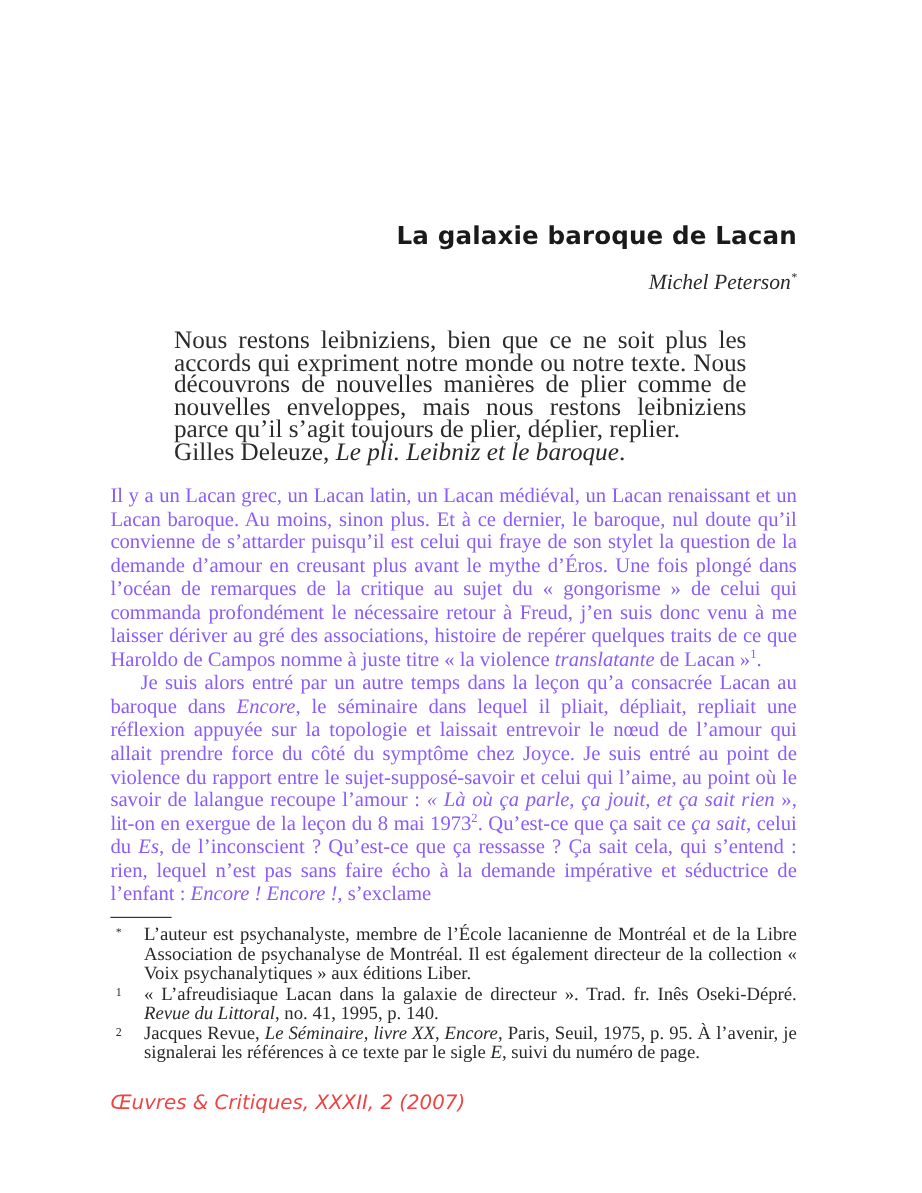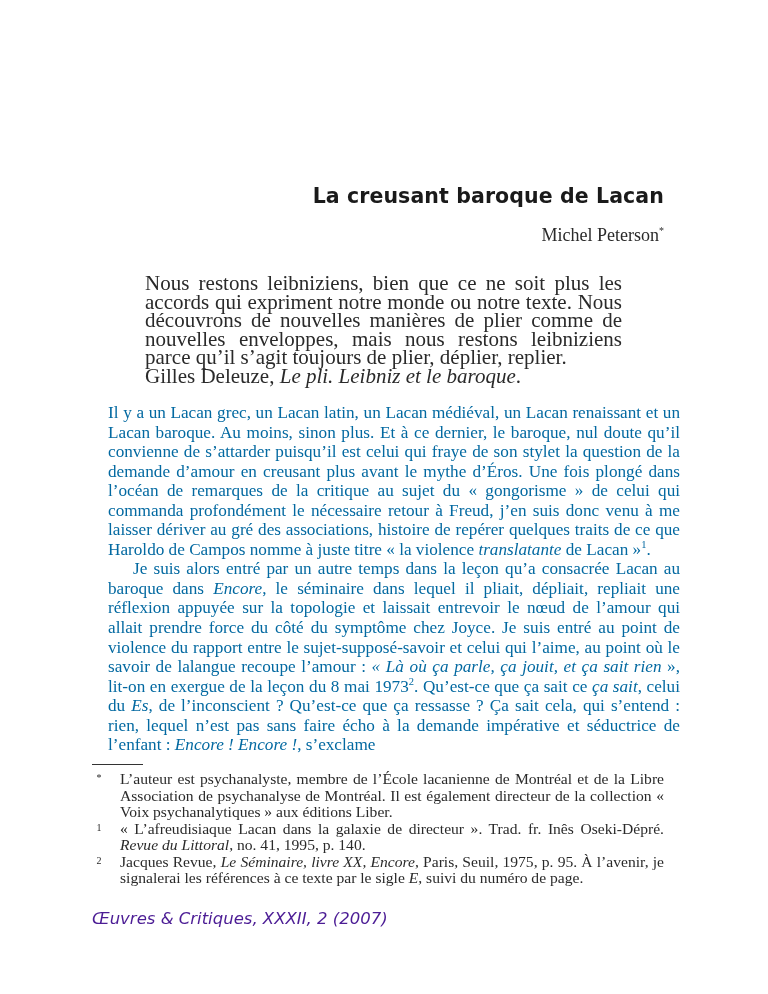--- a/index.html
+++ b/index.html
@@ -7,37 +7,37 @@
 
     #title {
       position: absolute; top: 184px; right: 104px;
       font-family: "DejaVu Sans", "Liberation Sans", sans-serif;
       font-weight: bold; font-size: 20.5px; letter-spacing: 0.1px; color: #1a1a1a;
       white-space: nowrap;
     }
     #author {
       position: absolute; top: 225px; right: 104px;
       font-family: "Liberation Serif", "DejaVu Serif", serif;
-      font-size: 18px; color: #2a2a2a; white-space: nowrap;
+      font-size: 18px; color: #2a2a2a; white-space: nowrap; font-style: italic;
     }
     #author sup { font-size: 10px; vertical-align: 7px; line-height: 0; }
 
     #epigraph {
       position: absolute; top: 274px; left: 145px; width: 477px;
       font-family: "Liberation Serif", "DejaVu Serif", serif;
       font-size: 21px; line-height: 18.6px; color: #2a2a2a;
       text-align: justify;
     }
     #epigraph .ep-text { text-align-last: left; }
     #epigraph .ep-source { text-align: left; }
 
     #body {
-      position: absolute; top: 403px; left: 108px; width: 572px;
+      position: absolute; top: 403px; left: 92px; width: 572px;
       font-family: "Liberation Serif", "DejaVu Serif", serif;
-      font-size: 17.2px; line-height: 19.55px; color: #0369a1;
+      font-size: 17.2px; line-height: 19.55px; color: #8b5cf6;
       text-align: justify; hyphens: manual;
     }
     #body p { margin: 0; }
     #body p.indent { text-indent: 25px; }
     #body sup { font-size: 10.5px; vertical-align: 7px; line-height: 0; }
 
     #fn-rule {
       position: absolute; top: 764px; left: 92px; width: 51px; height: 0;
       border-top: 1px solid #333;
     }
@@ -48,28 +48,28 @@
     }
     .fn { position: relative; padding-left: 28px; text-align: justify; }
     .fn-mark {
       position: absolute; left: 0; top: 0; width: 14px; text-align: center;
       font-size: 10px; line-height: 14px;
     }
 
     #running-footer {
       position: absolute; top: 909px; left: 92px;
       font-family: "DejaVu Sans", "Liberation Sans", sans-serif;
-      font-style: italic; font-size: 16.5px; color: #4c1d95; white-space: nowrap;
+      font-style: italic; font-size: 16.5px; color: #ef4444; white-space: nowrap;
     }
     i { font-style: italic; }
   </style>
 </head>
 <body>
 
-<div id="title">La creusant baroque de Lacan</div>
+<div id="title">La galaxie baroque de Lacan</div>
 
 <div id="author"><span>Michel Peterson</span><sup>*</sup></div>
 
 <div id="epigraph">
   <div class="ep-text">Nous restons leibniziens, bien que ce ne soit plus les accords qui expriment notre monde ou notre texte. Nous découvrons de nouvelles manières de plier comme de nouvelles enveloppes, mais nous restons leibniziens parce qu’il s’agit toujours de plier, déplier, replier.</div>
   <div class="ep-source"><span>Gilles Deleuze, </span><i>Le pli. Leibniz et le baroque</i><span>.</span></div>
 </div>
 
 <div id="body">
   <p><span>Il y a un Lacan grec, un Lacan latin, un Lacan médiéval, un Lacan renaissant et un Lacan baroque. Au moins, sinon plus. Et à ce dernier, le baroque, nul doute qu’il convienne de s’attarder puisqu’il est celui qui fraye de son stylet la question de la demande d’amour en creusant plus avant le mythe d’Éros. Une fois plongé dans l’océan de remarques de la critique au sujet du « gon­gorisme » de celui qui commanda profondément le nécessaire retour à Freud, j’en suis donc venu à me laisser dériver au gré des associations, histoire de repérer quelques traits de ce que Haroldo de Campos nomme à juste titre « la violence </span><i>translatante</i><span> de Lacan »</span><sup>1</sup><span>.</span></p>

